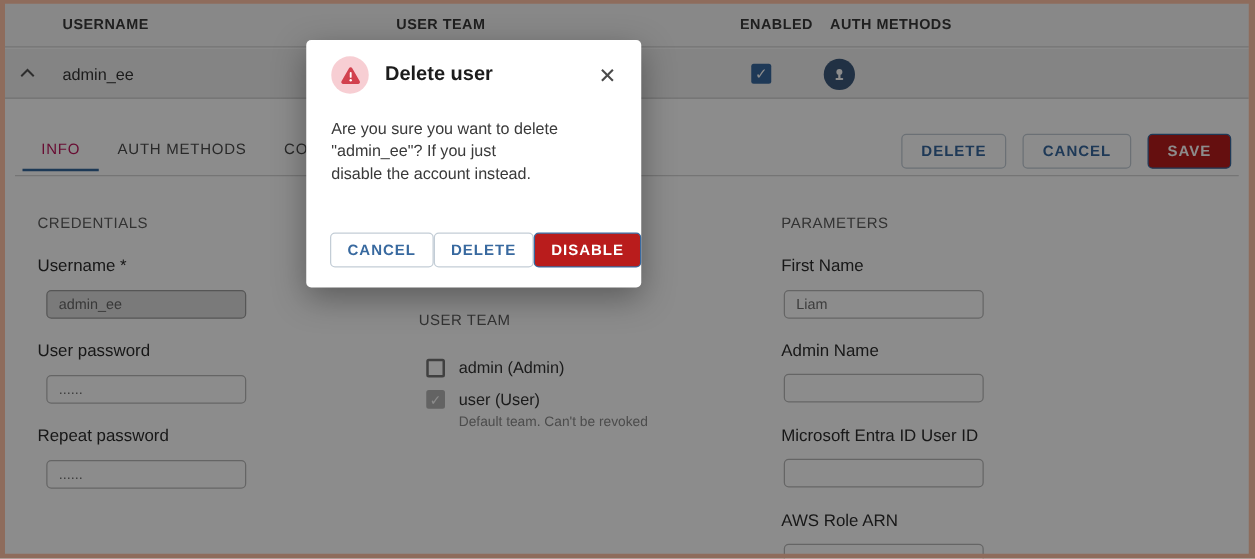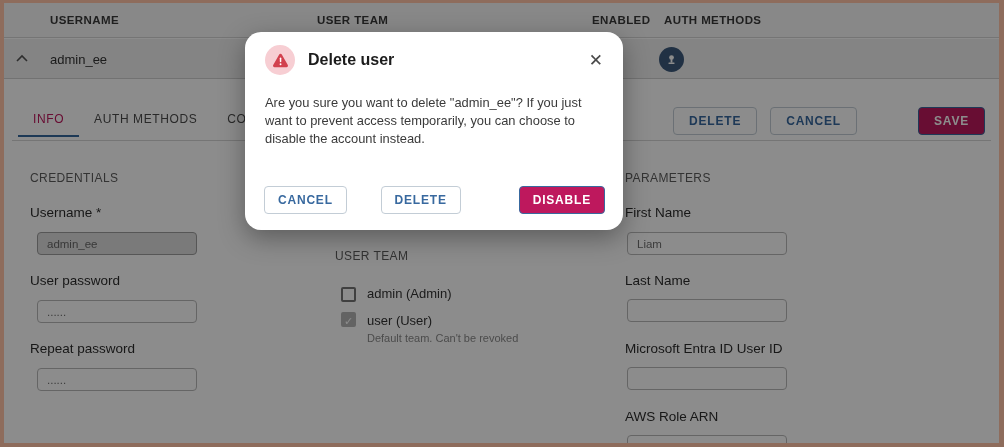--- a/index.html
+++ b/index.html
@@ -20,21 +20,21 @@
   .cb { width:16px; height:16px; border-radius:2px; position:absolute; display:flex; align-items:center; justify-content:center; }
   .cb-on { background:#38699f; color:#fff; font-size:12px; line-height:1; }
   .authchip { position:absolute; left:655px; top:8px; width:25px; height:25px; border-radius:50%; background:#3d5a7c; display:flex; align-items:center; justify-content:center; }
 
   
   .tabs { position:absolute; top:98px; left:14px; display:flex; }
   .tab { padding:11px 15px 9px 15px; font-size:12px; letter-spacing:.6px; color:#4c4c4c; font-weight:500; border-bottom:2px solid transparent; white-space:nowrap; }
   .tab.active { color:#be185d; border-bottom-color:#35689d; }
   .actions { position:absolute; top:104px; right:14px; display:flex; gap:13px; }
   .btn { font-family:"Liberation Sans", sans-serif; font-size:12px; font-weight:700; letter-spacing:.8px; padding:6px 15px; border-radius:4px; background:#fff; border:1px solid #c3cdd6; color:#38699f; cursor:pointer; }
-  .btn.primary { background:#be185d; border-color:#38699f; color:#fff;margin-left:48px; }
+  .btn.primary { background:#b91c1c; border-color:#38699f; color:#fff; }
   .hdiv { position:absolute; top:137px; left:8px; right:8px; height:1px; background:#d6d6d6; }
 
   
   .seclabel { position:absolute; font-size:12px; color:#5d5d5d; letter-spacing:.4px; }
   .flabel { position:absolute; font-size:13.5px; font-weight:400; color:#2d2d2d; }
   .tinput { position:absolute; width:160px; height:23px; border:1px solid #b9b9b9; border-radius:4px; background:#fff; font-family:"Liberation Sans", sans-serif; font-size:11.5px; color:#6f6f6f; padding:0 9px; }
   .tinput:disabled, .tinput.disabled { background:#dedede; border-color:#9d9d9d; color:#686868; }
 
   .teamrow { position:absolute; display:flex; gap:11px; }
   .cbx { width:15px; height:15px; border:2px solid #757575; border-radius:2px; background:#fff; flex:0 0 auto; margin-top:1px; }
@@ -42,21 +42,21 @@
   .teamlabel { font-size:13px; color:#333; }
   .teamnote { font-size:11px; color:#8b8b8b; margin-top:3px; }
 
   
   .overlay { position:absolute; inset:0; background:rgba(0,0,0,0.45); z-index:40; }
 
   
   .frame { position:absolute; inset:0; border-style:solid; border-color:#8e6c5c; border-width:3px 5px 4px 4px; z-index:50; pointer-events:none; }
 
   
-  .dialog { position:absolute; left:245px; top:32px; width:378px; height:198px; background:#fff; border-radius:16px; box-shadow:0 8px 26px rgba(0,0,0,.35); z-index:60; }
+  .dialog { position:absolute; left:245px; top:32px; width:268px; height:198px; background:#fff; border-radius:4px; box-shadow:0 8px 26px rgba(0,0,0,.35); z-index:60; }
   .dlg-head { position:absolute; top:13px; left:20px; right:16px; display:flex; align-items:center; gap:13px; }
   .warnball { width:30px; height:30px; border-radius:50%; background:#f7ced3; display:flex; align-items:center; justify-content:center; flex:0 0 auto; }
   .dlg-title { font-size:16px; font-weight:700; color:#1c1c1c; flex:1; }
   .dlg-close { font-size:17px; color:#4a4a4a; cursor:pointer; padding:2px 4px; line-height:1; }
   .dlg-body { position:absolute; top:62px; left:20px; right:14px; font-size:12.9px; color:#3a3a3a; line-height:1.4; }
   .dlg-foot { position:absolute; left:19px; right:18px; bottom:16px; display:flex; align-items:center; }
   .dlg-foot .spacer { flex:1; }
   .dlg-foot .btn { padding:6px 13px; }
   .dlg-foot .gap { width:10px; }
 </style>
@@ -129,21 +129,21 @@
         <span class="teamlabel">user (User)</span>
         <div class="teamnote">Default team. Can't be revoked</div>
       </span>
     </div>
 
     <span class="seclabel" style="left:621px; top:168px;">PARAMETERS</span>
 
     <span class="flabel" style="left:621px; top:202px;">First Name</span>
     <input class="tinput" style="left: 623px; top: 229px;" value="Liam">
 
-    <span class="flabel" style="left:621px; top:270px;">Last Name</span>
+    <span class="flabel" style="left:621px; top:270px;">Admin Name</span>
     <input class="tinput" style="left: 623px; top: 296px;" value="">
 
     <span class="flabel" style="left:621px; top:338px;">Microsoft Entra ID User ID</span>
     <input class="tinput" style="left: 623px; top: 364px;" value="">
 
     <span class="flabel" style="left:621px; top:406px;">AWS Role ARN</span>
     <input class="tinput" style="left: 623px; top: 432px;" value="">
 
   </div>
 
@@ -156,21 +156,20 @@
             <path d="M7.2 1.5 L1.2 12 a1.5 1.5 0 0 0 1.3 2.2 h12 a1.5 1.5 0 0 0 1.3-2.2 L9.8 1.5 a1.5 1.5 0 0 0-2.6 0 Z" fill="#d2414e"></path>
             <rect x="7.8" y="4.6" width="1.5" height="4.6" rx="0.7" fill="#fff"></rect>
             <circle cx="8.55" cy="11.2" r="0.95" fill="#fff"></circle>
           </svg>
       </span>
       <span class="dlg-title">Delete user</span>
       <span class="dlg-close">✕</span>
     </div>
     <div class="dlg-body">
       <div>Are you sure you want to delete "admin_ee"? If you just</div>
-      <div>want to prevent access temporarily, you can choose to</div>
       <div>disable the account instead.</div>
     </div>
     <div class="dlg-foot">
       <button class="btn">CANCEL</button>
       <span class="spacer"></span>
       <button class="btn">DELETE</button>
       <span class="gap"></span>
       <button class="btn primary">DISABLE</button>
     </div>
   </div>

